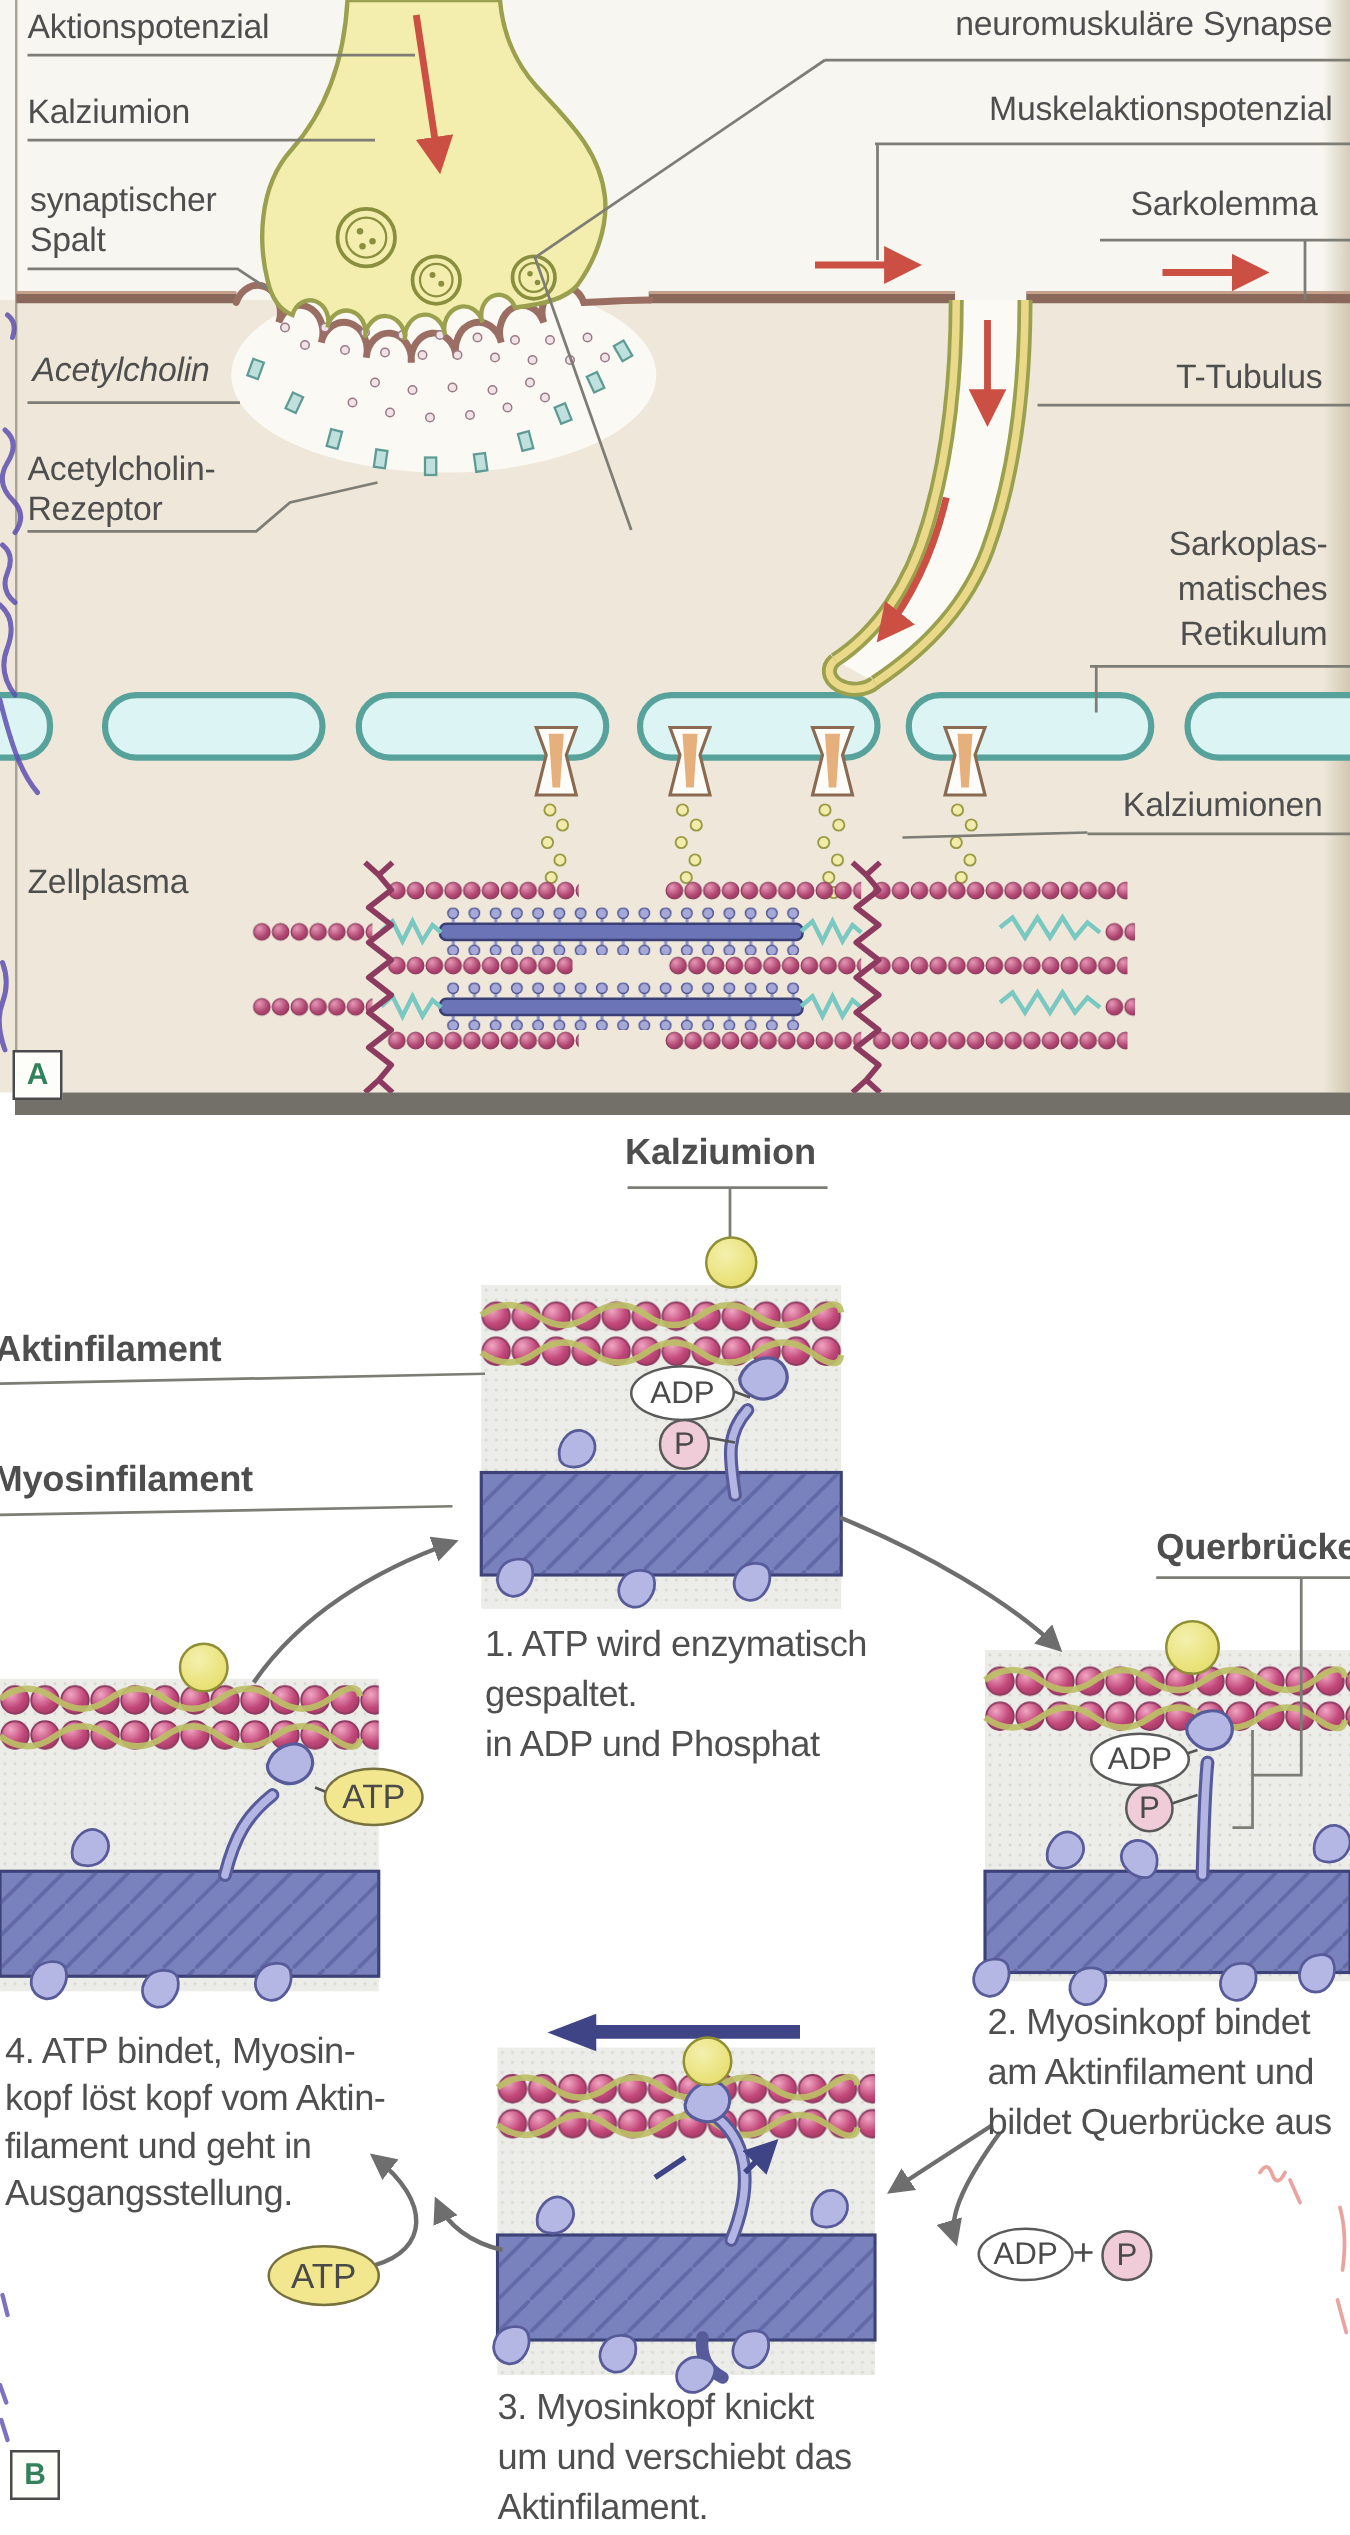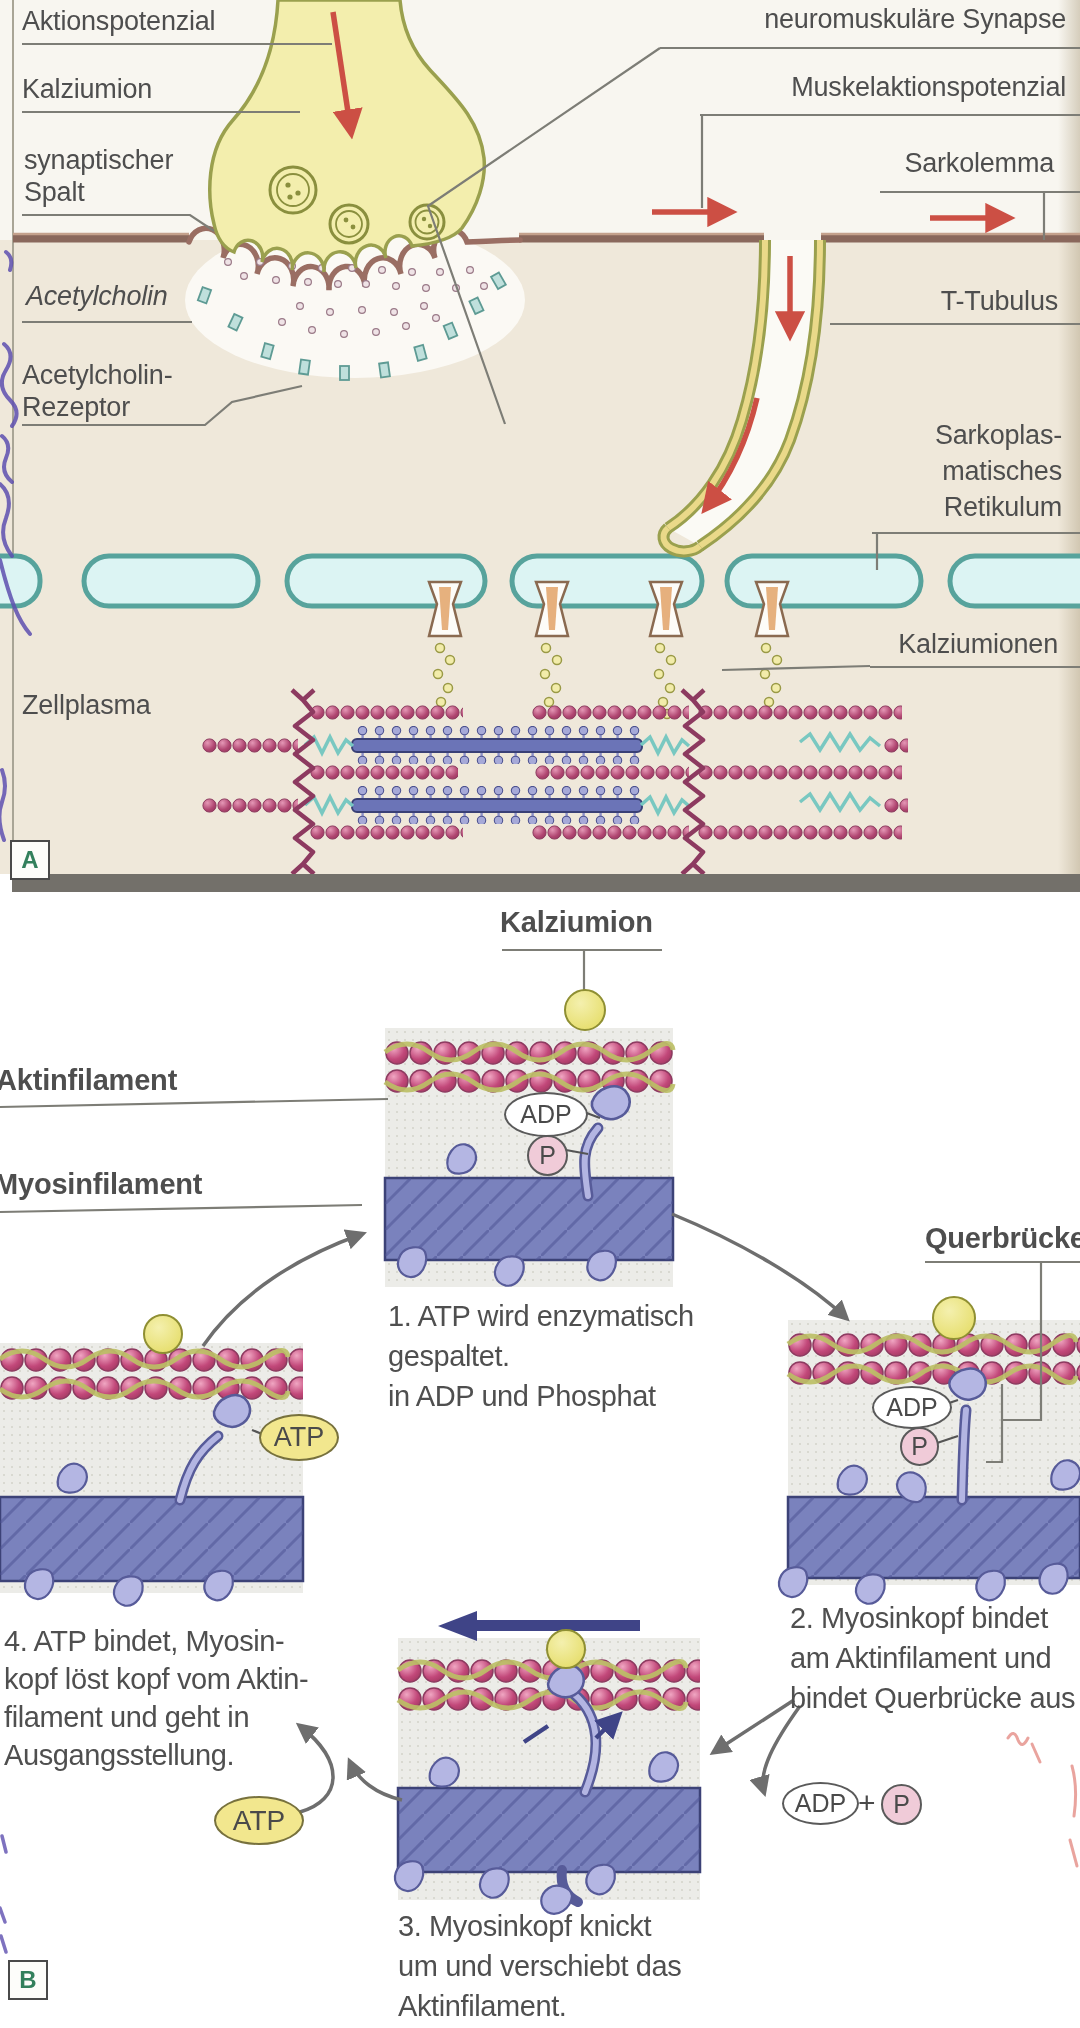--- a/index.html
+++ b/index.html
@@ -498,21 +498,21 @@
   <div class="labB" style="left:925px;top:1222px;">Querbrücke</div>
 
   <div class="step" style="left:388px;top:1296px;">
     <div>1. ATP wird enzymatisch</div>
       <div>gespaltet.</div>
       <div>in ADP und Phosphat</div>
   </div>
   <div class="step" style="left:790px;top:1598px;">
     <div>2. Myosinkopf bindet</div>
       <div>am Aktinfilament und</div>
-      <div>bindet Querbrücke aus</div>
+      <div>bildet Querbrücke aus</div>
   </div>
   <div class="step" style="left:398px;top:1906px;">
     <div>3. Myosinkopf knickt</div>
       <div>um und verschiebt das</div>
       <div>Aktinfilament.</div>
   </div>
   <div class="step" style="left:4px;top:1622px;line-height:38px;">
     <div>4. ATP bindet, Myosin-</div>
       <div>kopf löst kopf vom Aktin-</div>
     <div>filament und geht in</div>

